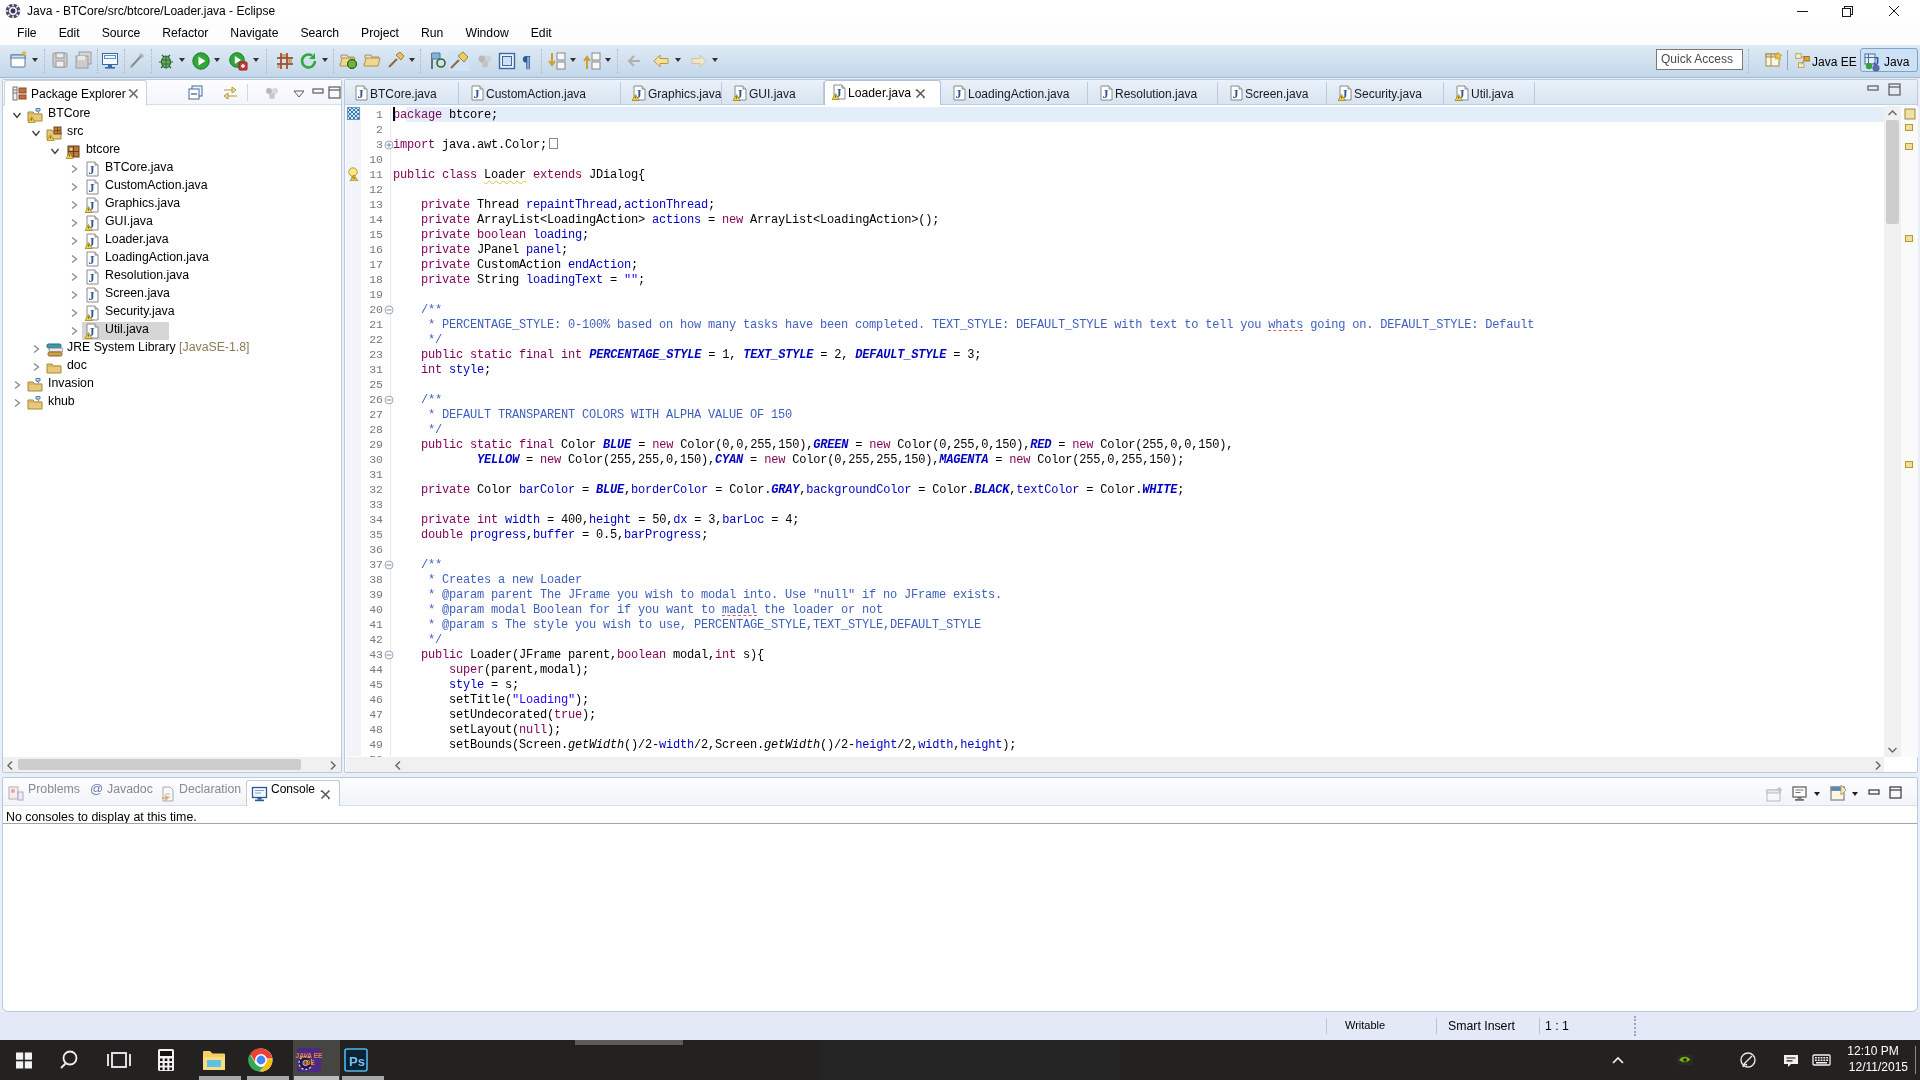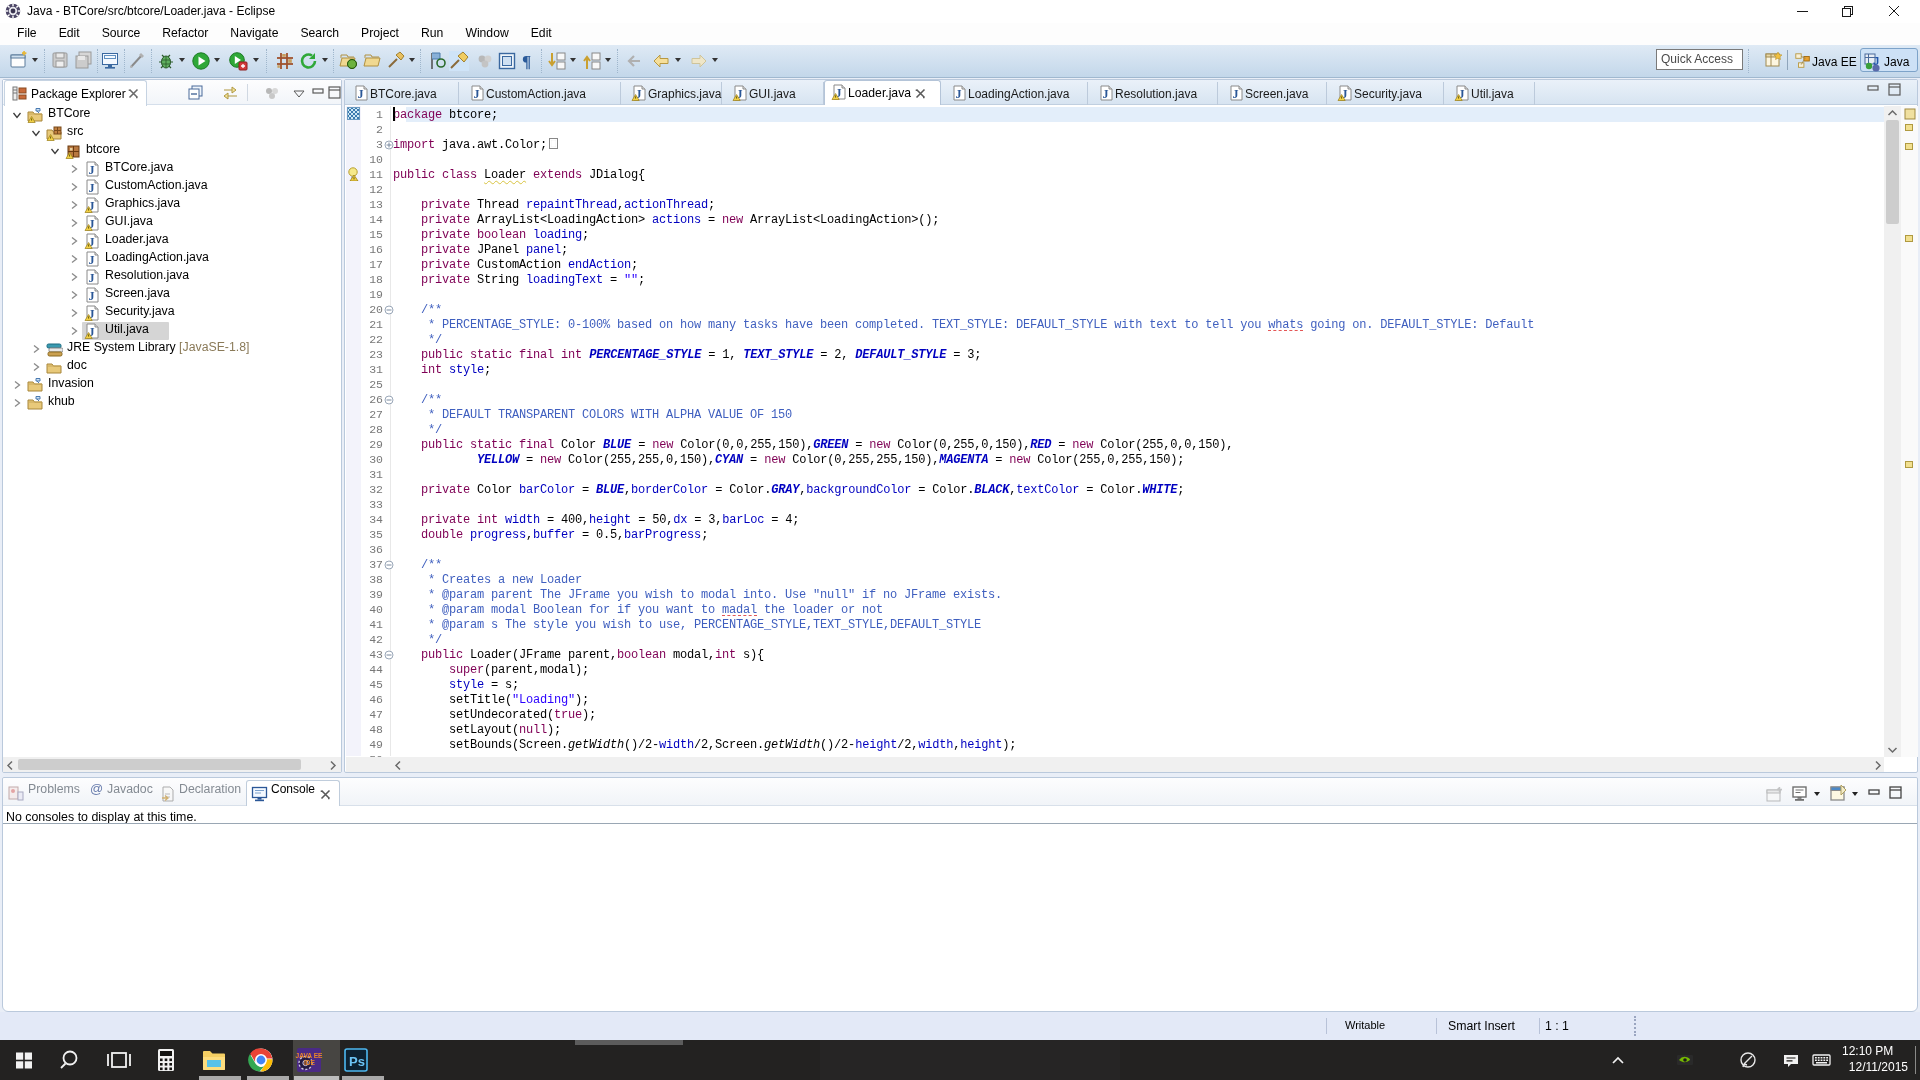--- a/index.html
+++ b/index.html
@@ -863,14 +863,14 @@
       <rect x="11.4" y="6" width="1.8" height="1.5"></rect>
       <rect x="14.2" y="6" width="1.8" height="1.5"></rect>
       <rect x="3" y="8.5" width="1.8" height="1.5"></rect>
       <rect x="5.8" y="8.5" width="1.8" height="1.5"></rect>
       <rect x="8.6" y="8.5" width="1.8" height="1.5"></rect>
       <rect x="11.4" y="8.5" width="1.8" height="1.5"></rect>
       <rect x="14.2" y="8.5" width="1.8" height="1.5"></rect>
       <rect x="4" y="11" width="11" height="1.5"></rect>
     </g>
   </svg>
-<div class="tray" style="left:1842px;top:1044px;width:62px;text-align:left">12:10 PM</div>
+<div class="tray" style="left:1842px;top:1044px;width:62px;text-align:center">12:10 PM</div>
 <div class="tray" style="left:1846px;top:1060px;width:62px;text-align:right">12/11/2015</div>
 <div class="abs" style="left:1915px;top:1046px;width:1px;height:28px;background:#8a8a88"></div>
 </body></html>

